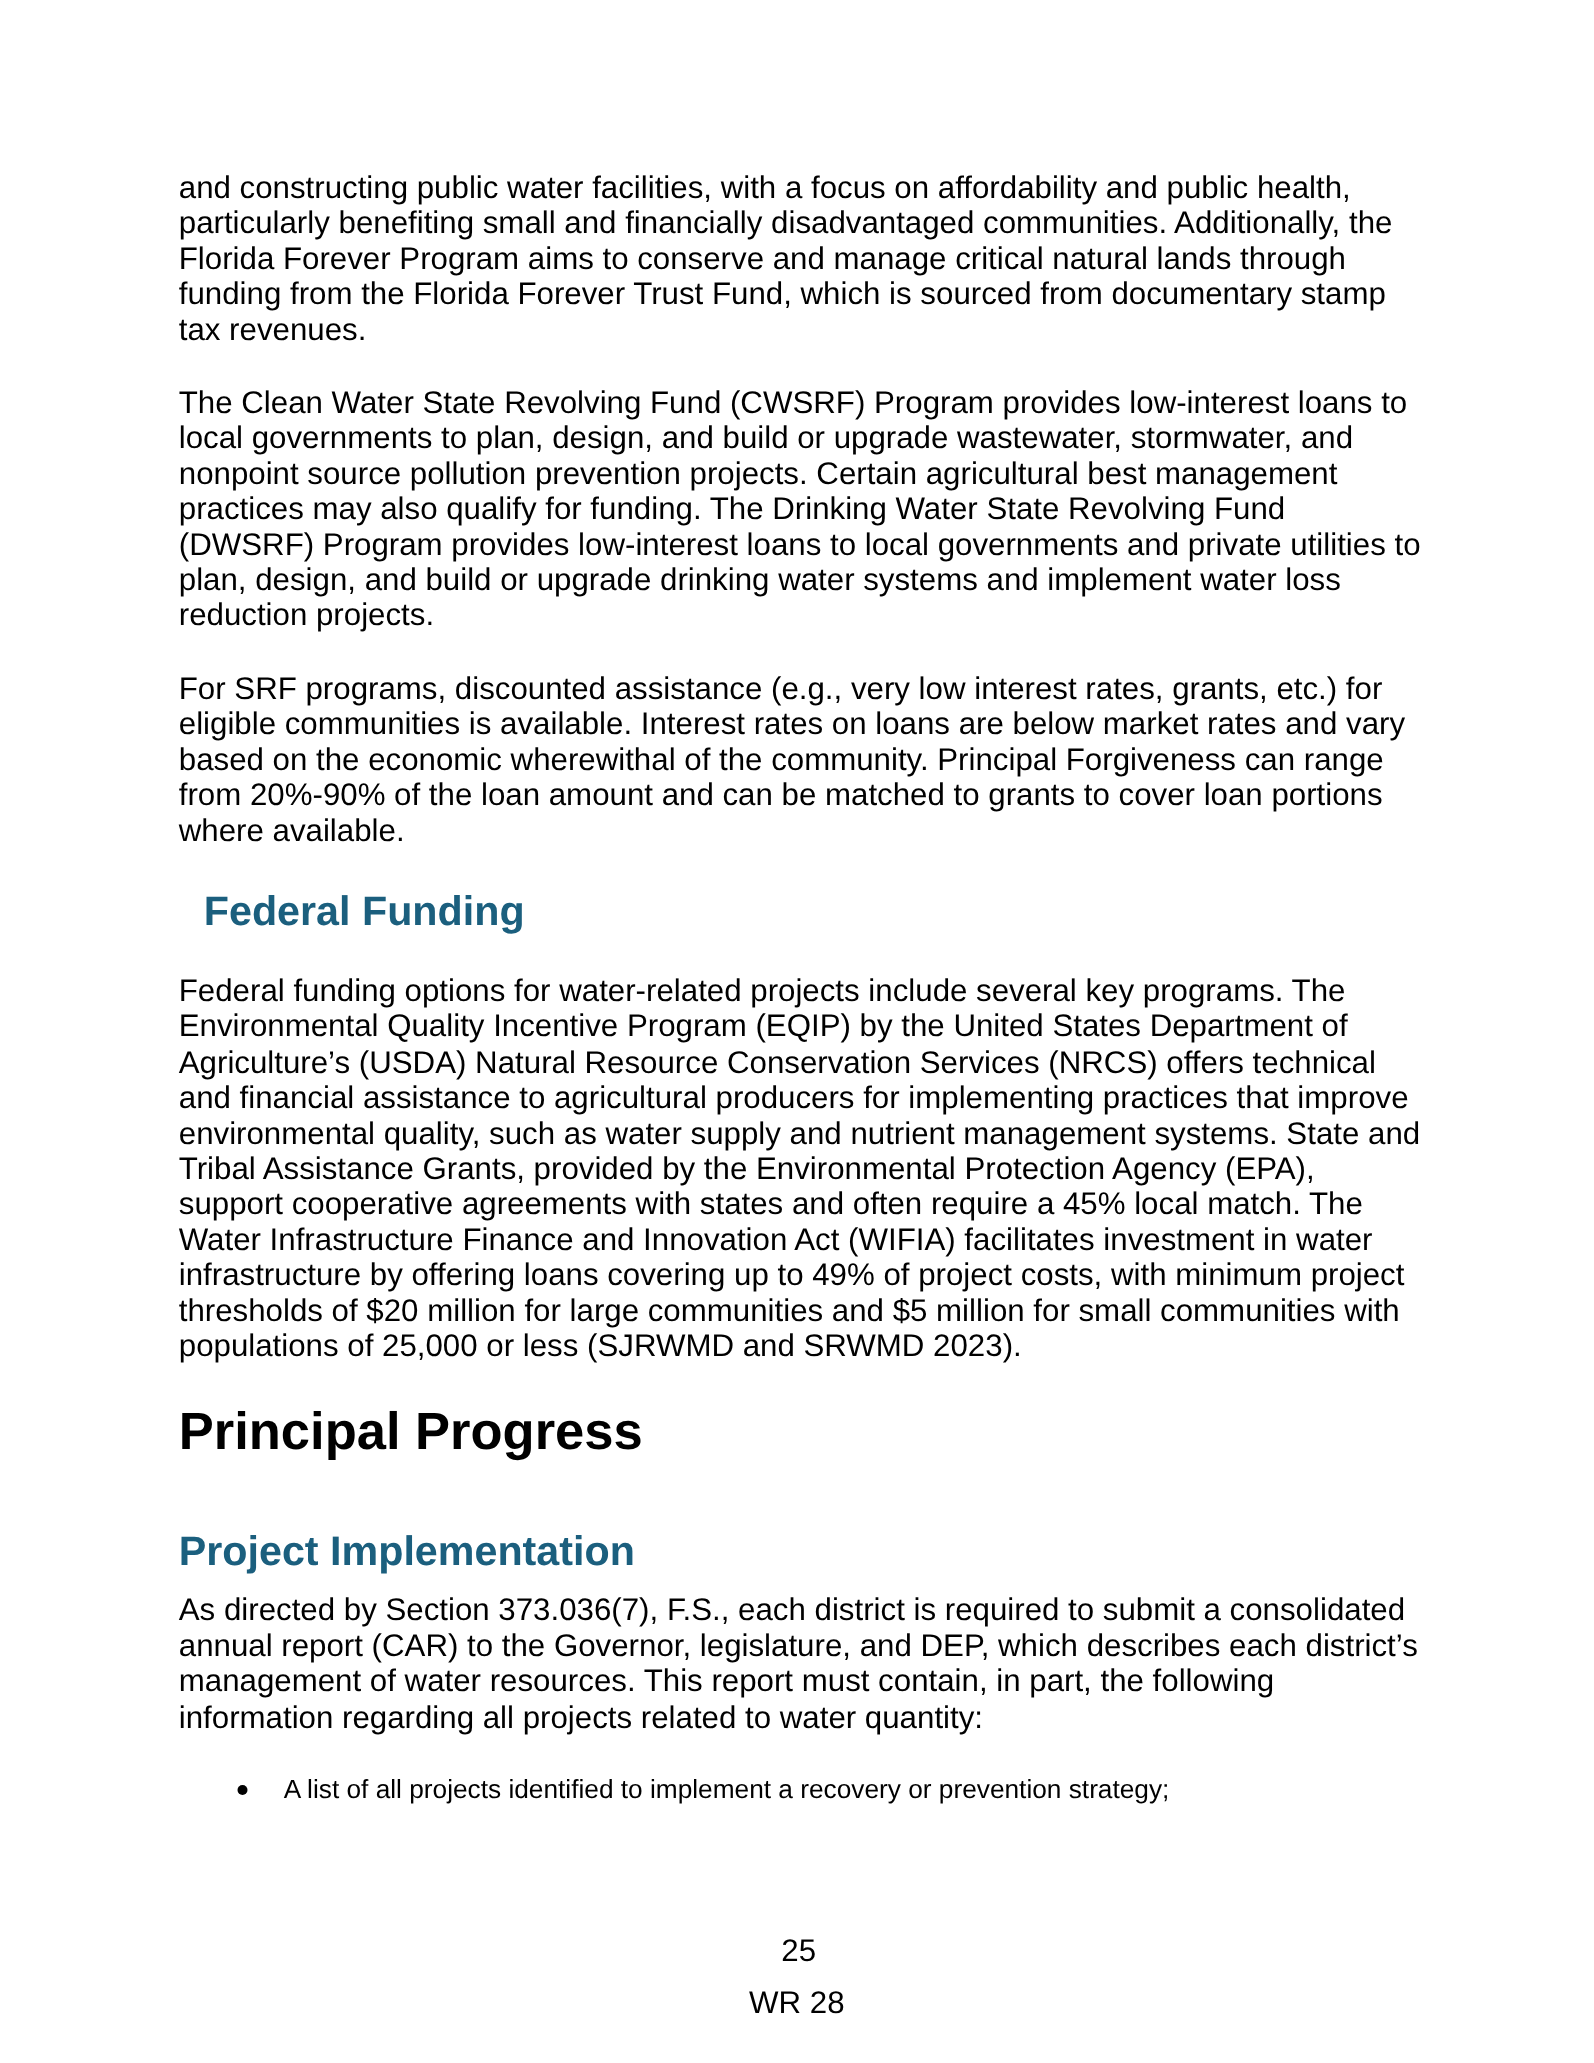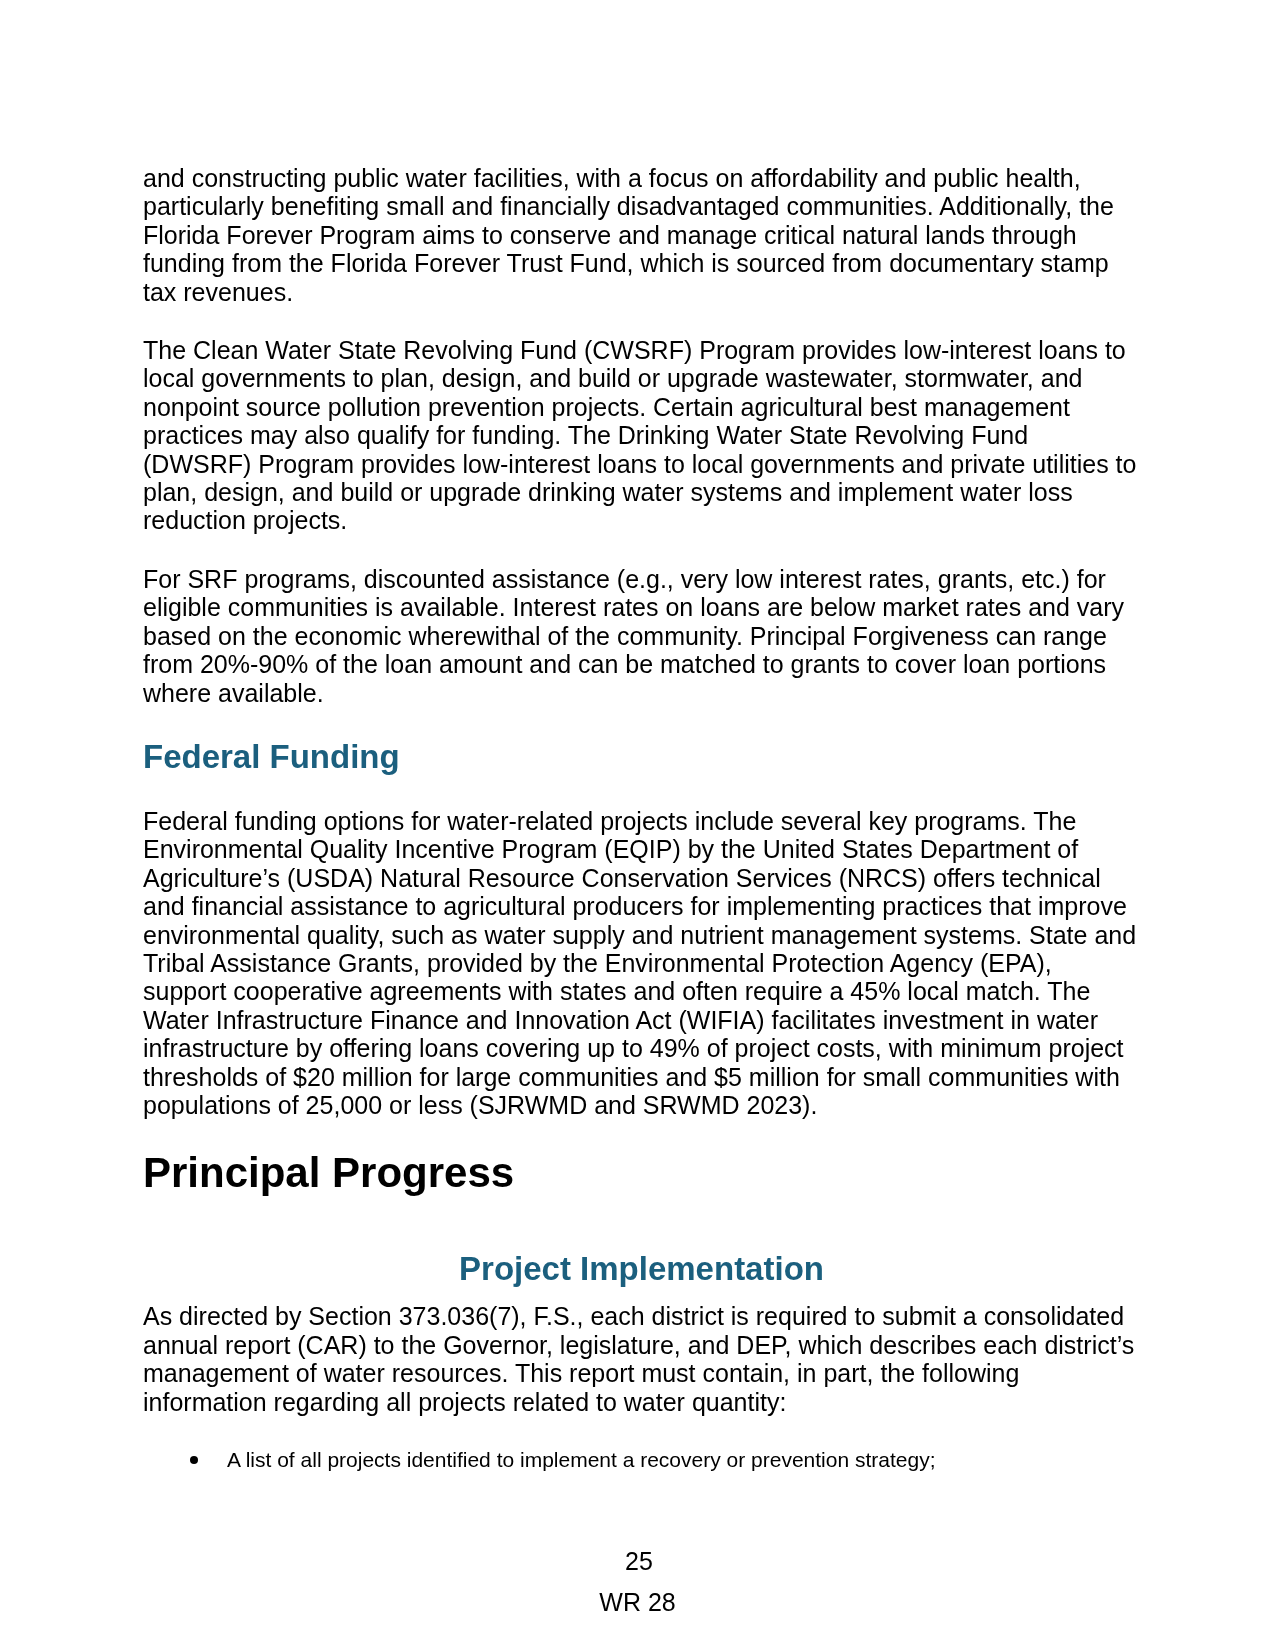--- a/index.html
+++ b/index.html
@@ -9,21 +9,21 @@
     width:1275px;
     height:1650px;
     background:#ffffff;
     font-family:"Liberation Sans", sans-serif;
     color:#000000;
     overflow:hidden;
   }
   .content {
     position:absolute;
     left:143px;
-    top:164px;
+    top:136px;
     width:997px;
   }
   p.body-para {
     font-size:25px;
     line-height:28.4px;
     margin:0 0 30px 0;
     color:#000000;
   }
   h1.doc-h1 {
     font-size:42px;
@@ -31,21 +31,21 @@
     font-weight:700;
     color:#000000;
     margin:4px 0 52px 0;
   }
   h2.doc-h2 {
     font-size:33px;
     line-height:40px;
     font-weight:700;
   }
   h2.h2-federal { margin:0 0 30px 0; }
-  h2.h2-project { margin:0 0 13px 0;text-align:center; }
+  h2.h2-project { margin:0 0 13px 0; }
   ul.doc-list { list-style:none; margin:0; padding:0; }
   li.bullet-item {
     position:relative;
     padding-left:84px;
     font-size:21px;
     line-height:28.4px;
   }
   .bullet-dot {
     position:absolute;
     left:47px;
@@ -81,21 +81,21 @@
 
 <div class="page">
   <div class="content">
 
     <p class="body-para">and constructing public water facilities, with a focus on affordability and public health, particularly benefiting small and financially disadvantaged communities. Additionally, the Florida Forever Program aims to conserve and manage critical natural lands through funding from the Florida Forever Trust Fund, which is sourced from documentary stamp tax revenues.</p>
 
     <p class="body-para">The Clean Water State Revolving Fund (CWSRF) Program provides low-interest loans to local governments to plan, design, and build or upgrade wastewater, stormwater, and nonpoint source pollution prevention projects. Certain agricultural best management practices may also qualify for funding. The Drinking Water State Revolving Fund (DWSRF) Program provides low-interest loans to local governments and private utilities to plan, design, and build or upgrade drinking water systems and implement water loss reduction projects.</p>
 
     <p class="body-para">For SRF programs, discounted assistance (e.g., very low interest rates, grants, etc.) for eligible communities is available. Interest rates on loans are below market rates and vary based on the economic wherewithal of the community. Principal Forgiveness can range from 20%-90% of the loan amount and can be matched to grants to cover loan portions where available.</p>
 
-    <h2 class="doc-h2 h2-federal" style="color: rgb(27, 95, 126);">Federal Funding</h2>
+    <h2 class="doc-h2 h2-federal" style="color: rgb(27, 95, 126); margin-left: 20px;">Federal Funding</h2>
 
     <p class="body-para">Federal funding options for water-related projects include several key programs. The Environmental Quality Incentive Program (EQIP) by the United States Department of Agriculture’s (USDA) Natural Resource Conservation Services (NRCS) offers technical and financial assistance to agricultural producers for implementing practices that improve environmental quality, such as water supply and nutrient management systems. State and Tribal Assistance Grants, provided by the Environmental Protection Agency (EPA), support cooperative agreements with states and often require a 45% local match. The Water Infrastructure Finance and Innovation Act (WIFIA) facilitates investment in water infrastructure by offering loans covering up to 49% of project costs, with minimum project thresholds of $20 million for large communities and $5 million for small communities with populations of 25,000 or less (SJRWMD and SRWMD 2023).</p>
 
     <h1 class="doc-h1">Principal Progress</h1>
 
     <h2 class="doc-h2 h2-project" style="color: rgb(27, 95, 126);">Project Implementation</h2>
 
     <p class="body-para">As directed by Section 373.036(7), F.S., each district is required to submit a consolidated annual report (CAR) to the Governor, legislature, and DEP, which describes each district’s management of water resources. This report must contain, in part, the following information regarding all projects related to water quantity:</p>
 
     <ul class="doc-list">

